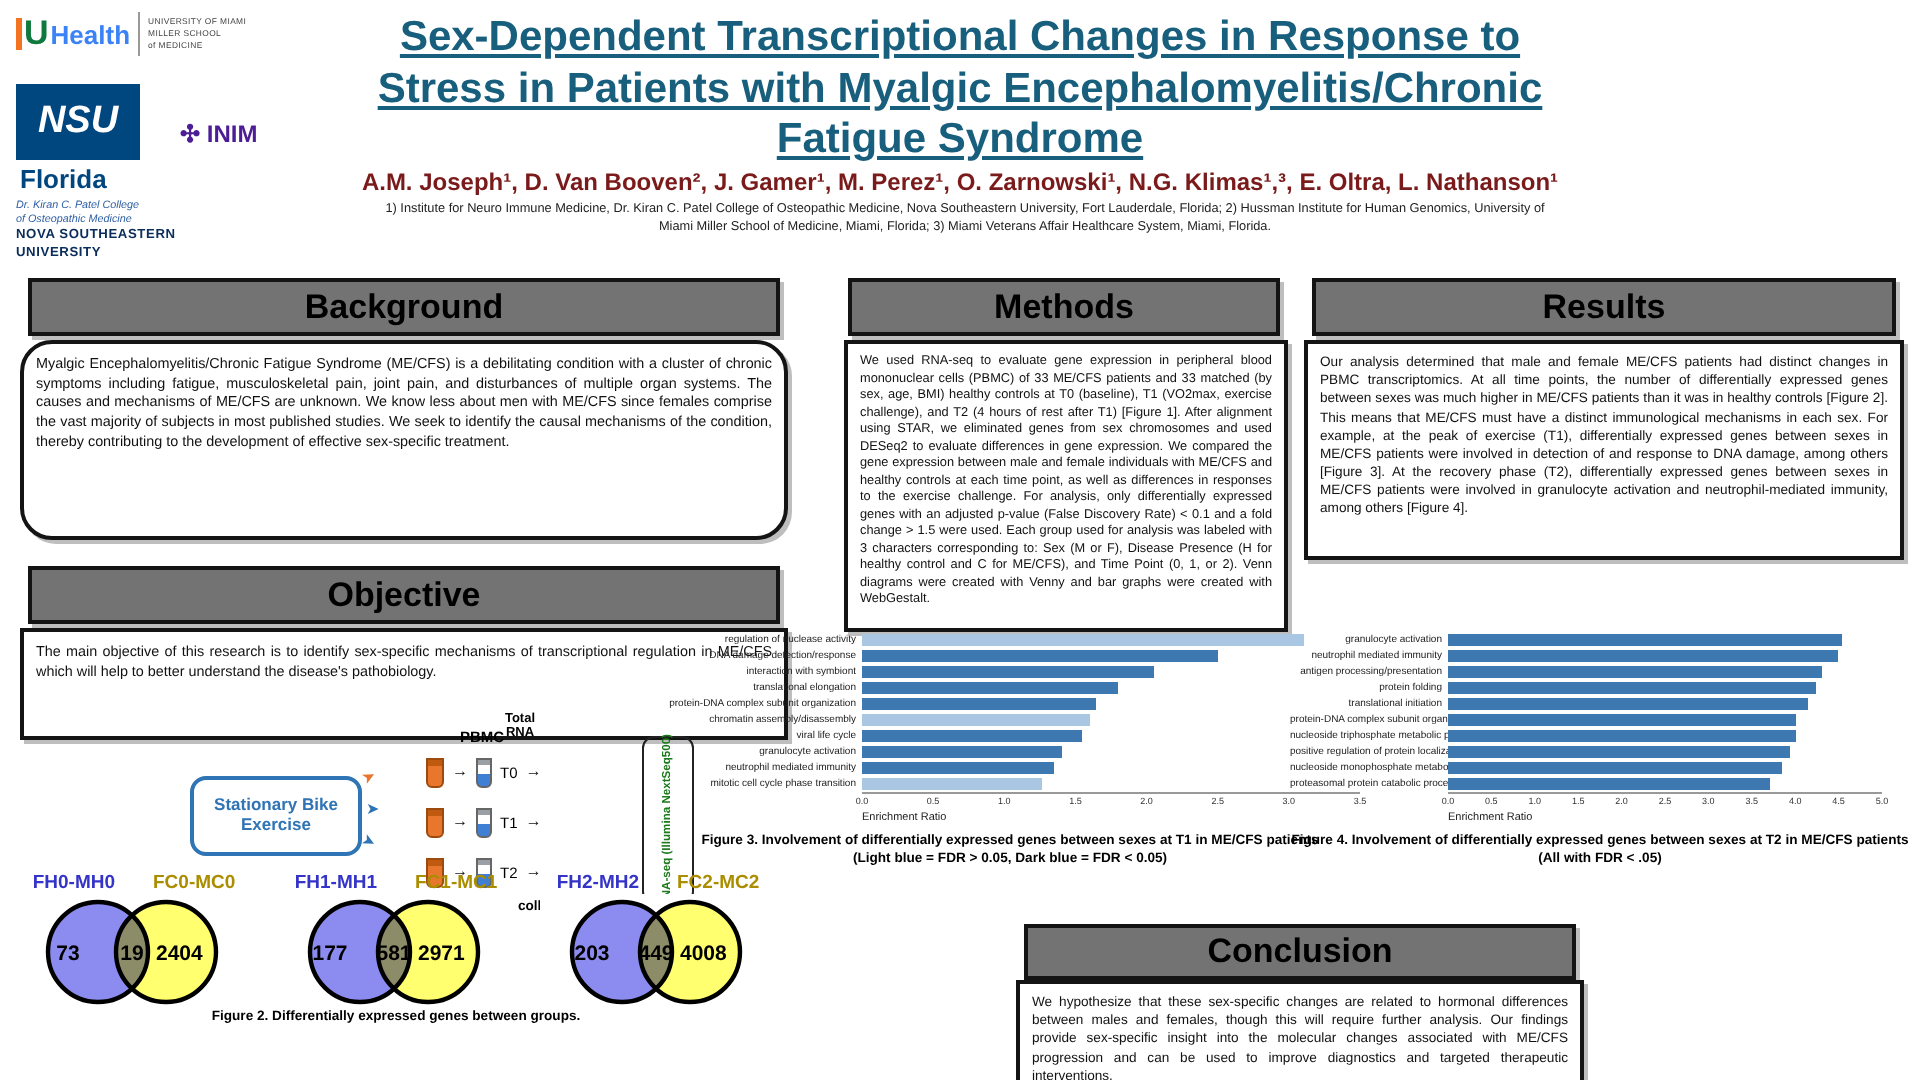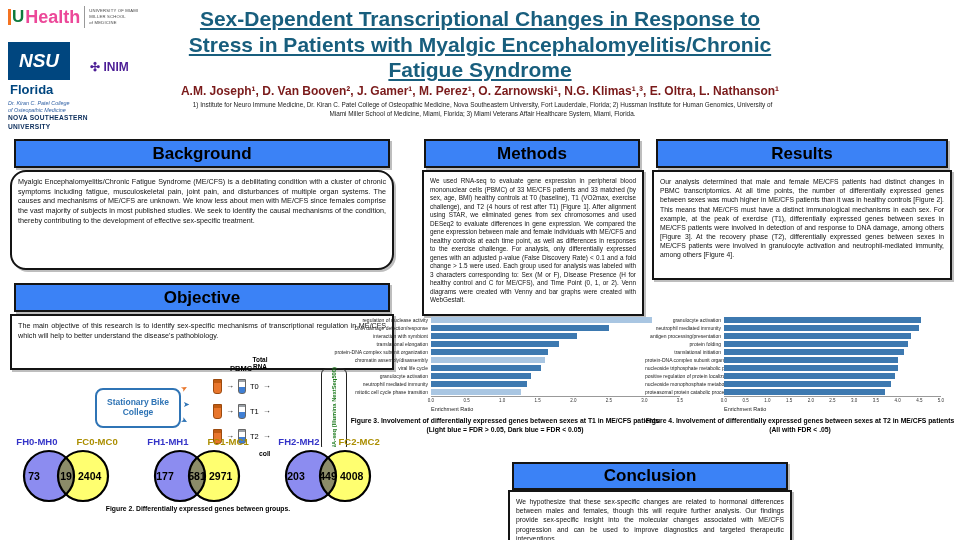--- a/index.html
+++ b/index.html
@@ -13,35 +13,35 @@
   #authors{left:120px;top:84px;width:720px;text-align:center;font-size:12px;
            font-weight:bold;color:#7a1a1a;}
   #affils{left:185px;top:101px;width:595px;text-align:center;font-size:6.4px;
           color:#222;line-height:1.35;}
 
   
   #logos{left:6px;top:4px;width:176px;height:132px;}
   .uh-row{position:absolute;left:2px;top:2px;display:flex;align-items:center;}
   .uh-bar{width:3px;height:16px;background:#f47321;margin-right:1px;}
   .uh-u{font-size:17px;font-weight:bold;color:#0e7a3d;}
-  .uh-health{font-size:18px;font-weight:bold;color:#ec4899;margin-left:1px;}
+  .uh-health{font-size:13px;font-weight:bold;color:#3b82f6;margin-left:1px;}
   .uh-div{width:1px;height:22px;background:#999;margin:0 4px;}
   .uh-sub{font-size:4.2px;color:#444;line-height:1.5;letter-spacing:.2px;}
   .nsu-box{position:absolute;left:2px;top:38px;width:62px;height:38px;background:#00467f;
            color:#fff;font-weight:bold;font-style:italic;font-size:19px;display:flex;
            align-items:center;justify-content:center;}
   .nsu-fl{position:absolute;left:4px;top:78px;font-size:13px;font-weight:bold;color:#00467f;}
   .inim{position:absolute;left:84px;top:56px;color:#4c1d95;font-weight:bold;font-size:12px;}
   .patel{position:absolute;left:2px;top:96px;font-size:5.4px;font-style:italic;
          color:#2e5fa3;line-height:1.3;}
   .nova{position:absolute;left:2px;top:110px;font-size:6.6px;font-weight:bold;
         color:#0b2d5b;line-height:1.35;letter-spacing:.3px;}
 
   
-  .sec-head{background:#3b82f6;border:2px solid #141414;display:flex;align-items:center;
+  .sec-head{background:#737373;border:2px solid #141414;display:flex;align-items:center;
             justify-content:center;font-size:17px;font-weight:bold;color:#000;
             box-shadow:2px 2px 0 rgba(70,70,70,.35);}
   .sec-box{background:#fff;border:2px solid #141414;padding:5px 6px;color:#111;
            text-align:justify;box-shadow:2px 2px 0 rgba(70,70,70,.35);line-height:1.35;}
   #bg-head{left:14px;top:139px;width:372px;height:25px;}
   #bg-box{left:10px;top:170px;width:368px;height:86px;font-size:7.2px;border-radius:16px;}
   #obj-head{left:14px;top:283px;width:372px;height:25px;}
   #obj-box{left:10px;top:314px;width:368px;height:42px;font-size:7.2px;}
   #me-head{left:424px;top:139px;width:212px;height:25px;}
   #me-box{left:422px;top:170px;width:206px;height:132px;font-size:6.4px;line-height:1.33;}
@@ -144,21 +144,21 @@
 <div id="obj-head" class="abs sec-head">Objective</div>
 <div id="obj-box" class="abs sec-box">The main objective of this research is to identify sex-specific mechanisms of transcriptional regulation in ME/CFS which will help to better understand the disease's pathobiology.</div>
 
 <div id="me-head" class="abs sec-head">Methods</div>
 <div id="me-box" class="abs sec-box">We used RNA-seq to evaluate gene expression in peripheral blood mononuclear cells (PBMC) of 33 ME/CFS patients and 33 matched (by sex, age, BMI) healthy controls at T0 (baseline), T1 (VO2max, exercise challenge), and T2 (4 hours of rest after T1) [Figure 1]. After alignment using STAR, we eliminated genes from sex chromosomes and used DESeq2 to evaluate differences in gene expression. We compared the gene expression between male and female individuals with ME/CFS and healthy controls at each time point, as well as differences in responses to the exercise challenge. For analysis, only differentially expressed genes with an adjusted p-value (False Discovery Rate) &lt; 0.1 and a fold change &gt; 1.5 were used. Each group used for analysis was labeled with 3 characters corresponding to: Sex (M or F), Disease Presence (H for healthy control and C for ME/CFS), and Time Point (0, 1, or 2). Venn diagrams were created with Venny and bar graphs were created with WebGestalt.</div>
 
 <div id="re-head" class="abs sec-head">Results</div>
 <div id="re-box" class="abs sec-box">Our analysis determined that male and female ME/CFS patients had distinct changes in PBMC transcriptomics. At all time points, the number of differentially expressed genes between sexes was much higher in ME/CFS patients than it was in healthy controls [Figure 2]. This means that ME/CFS must have a distinct immunological mechanisms in each sex. For example, at the peak of exercise (T1), differentially expressed genes between sexes in ME/CFS patients were involved in detection of and response to DNA damage, among others [Figure 3]. At the recovery phase (T2), differentially expressed genes between sexes in ME/CFS patients were involved in granulocyte activation and neutrophil-mediated immunity, among others [Figure 4].</div>
 
 <div id="fig1" class="abs">
-  <div class="bike-box">Stationary Bike College</div>
+  <div class="bike-box">Stationary Bike Exercise</div>
   <span class="fan f1">➤</span>
   <span class="fan f2">➤</span>
   <span class="fan f3">➤</span>
   <div class="pbmc-label">PBMC</div>
   <div class="trna-label">Total RNA</div>
 
   <div class="srow r0">
     <span class="tube-orange"></span>
     <span class="mini-arrow">→</span>
     <span class="tube-test"></span>

